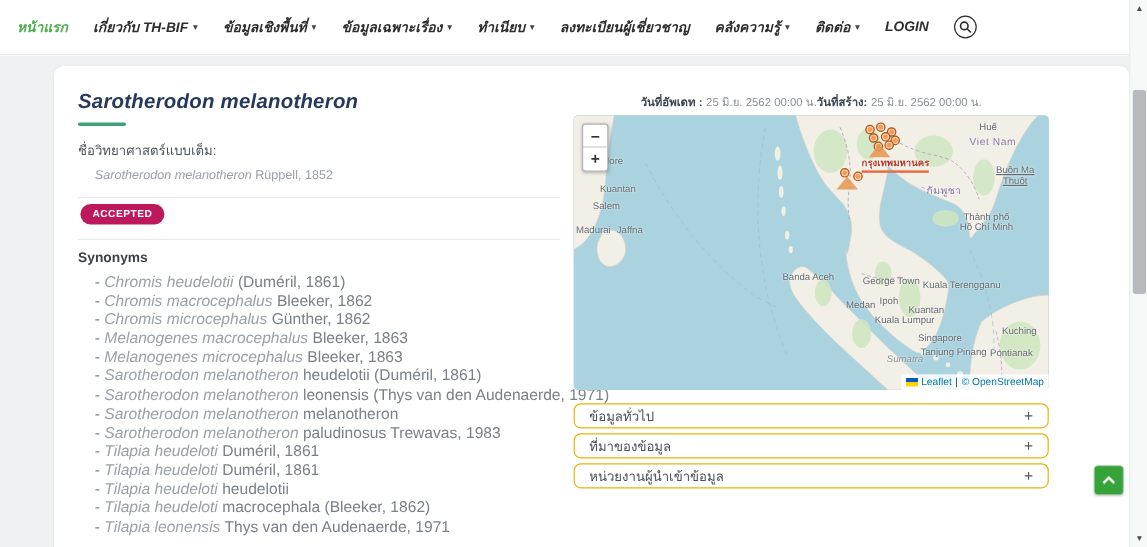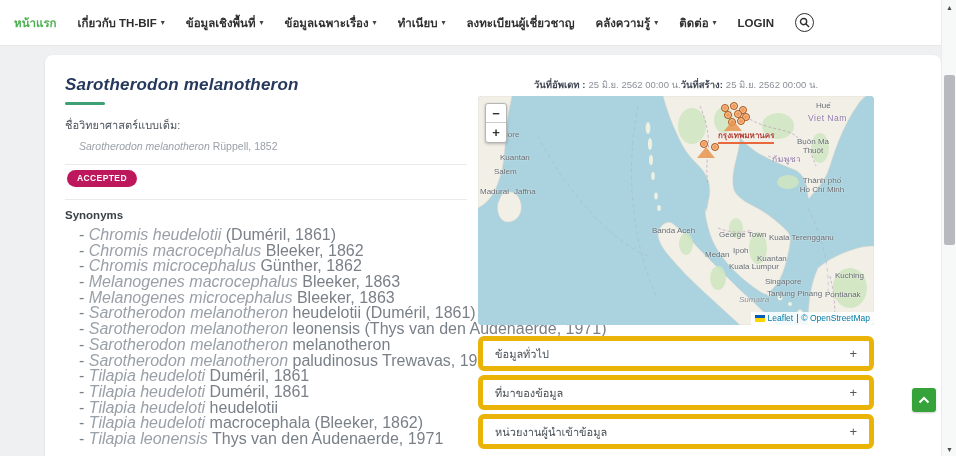--- a/index.html
+++ b/index.html
@@ -20,21 +20,21 @@
   .sp-title { font-size:17px; font-weight:700; font-style:italic; color:#26395c; letter-spacing:.2px; }
   .title-underline { width:40px; height:3px; background:#3da173; margin-top:7px; border-radius:2px; }
   .fld-label { margin-top:11px; font-size:11px; color:#4d545c; }
   .sci-name { margin-top:6px; margin-left:14px; font-size:10.5px; color:#9aa0a8; }
   .sci-name i { font-style:italic; }
   .divider { border:none; border-top:1px solid #e9ecef; margin-top:12px; }
   .status-label { margin-top:9px; font-size:11px; color:#4d545c; }
   .badge { display:inline-block; margin-top:5px; margin-left:2px; background:#be185d; color:#fff; font-size:8.5px; font-weight:700; letter-spacing:.4px; padding:3px 10px 4px; border-radius:10px; }
   .syn-head { margin-top:9px; font-size:11.5px; font-weight:700; color:#3b4148; }
   .syn-list { margin-top:9px; padding-left:14px; }
-  .syn-item { font-size:16px; line-height:10.5px; margin-bottom:5.2px; color:#7a8088; white-space:nowrap; }
+  .syn-item { font-size:13px; line-height:10.5px; margin-bottom:5.2px; color:#7a8088; white-space:nowrap; }
   .syn-item i { font-style:italic; color:#9aa0a8; }
 
   
   .col-right { position:absolute; left:433px; top:22px; width:396px; }
   .dates { display:flex; justify-content:center; font-size:9.5px; height:14px; }
   .d-label { font-weight:700; color:#3f4752; }
   .d-value { color:#8b9097; margin-left:3px; }
 
   
   .map { position:relative; margin-top:5px; width:396px; height:229px; border-radius:4px; overflow:hidden; background:#aad3df; cursor:grab; }
@@ -47,40 +47,40 @@
   .maplabel.capital { color:#b03a2e; font-weight:700; border-bottom:2px solid #e8693c; }
   .maplabel.island { color:#8a9096; font-style:italic; }
   .maplabel.wrap { white-space:normal; text-align:center; line-height:1.15; }
   .dot { position:absolute; width:8px; height:8px; border-radius:50%; background:#f49a57; border:1px solid #a85a1e; box-shadow:inset 0 0 0 1px rgba(255,255,255,.5); z-index:4; cursor:pointer; }
   .tri { position:absolute; width:0; height:0; border-left:9px solid transparent; border-right:9px solid transparent; border-bottom:11px solid rgba(232,149,79,.85); z-index:4; cursor:pointer; }
   .attrib { position:absolute; right:0; bottom:0; background:rgba(255,255,255,.85); font-size:8.5px; color:#333; padding:1px 4px 2px; display:flex; align-items:center; gap:3px; z-index:5; }
   .attrib a { color:#0078a8; text-decoration:none; cursor:pointer; }
   .flag { width:10px; height:7px; display:inline-block; background:linear-gradient(#005bbb 50%, #ffd500 50%); }
 
   
-  .acc { margin-top:11px; height:35px; border:5px solid #eab308; border-radius:6px; background:#fff; display:flex; align-items:center; justify-content:space-between; padding:0 12px; cursor:pointer; }
+  .acc { margin-top:11px; height:21px; border:1px solid #eab308; border-radius:6px; background:#fff; display:flex; align-items:center; justify-content:space-between; padding:0 12px; cursor:pointer; }
   .acc + .acc { margin-top:4px; }
   .acc-label { font-size:11px; color:#4a5056; }
   .acc-plus { font-size:13px; color:#55585c; line-height:1; }
 
   
   .top-btn { position:fixed; left:912px; top:388px; width:24px; height:24px; background:#35a33a; border-radius:3px; display:flex; align-items:center; justify-content:center; cursor:pointer; z-index:40; box-shadow:0 1px 2px rgba(0,0,0,.2); }
 
   
   .scrollbar { position:fixed; right:0; top:0; width:15px; height:456px; background:#f7f8f8; border-left:1px solid #ececec; z-index:50; }
   .sb-arrow { position:absolute; left:0; width:15px; height:14px; display:flex; align-items:center; justify-content:center; font-size:7px; color:#4b4f54; cursor:pointer; }
   .sb-arrow.up { top:0; }
   .sb-arrow.down { bottom:0; }
   .sb-thumb { position:absolute; left:2px; top:75px; width:11px; height:170px; background:#b6babf; border-radius:2px; cursor:pointer; }
 </style>
 </head>
 <body>
 
 <nav class="navbar">
-  <div style="display:flex;gap:21px;">
+  <div style="display:flex;gap:21px;font-style:italic;">
       <div class="nav-item active">
         <span>หน้าแรก</span>
       </div>
       <div class="nav-item">
         <span>เกี่ยวกับ TH-BIF</span>
         <span class="caret">▾</span>
       </div>
       <div class="nav-item">
         <span>ข้อมูลเชิงพื้นที่</span>
         <span class="caret">▾</span>
@@ -232,21 +232,21 @@
       </div>
 
       <div>
           <div class="maplabel" style="left: 16px; top: 34px;">Nellore</div>
           <div class="maplabel" style="left: 22px; top: 57px;">Kuantan</div>
           <div class="maplabel" style="left: 16px; top: 71px;">Salem</div>
           <div class="maplabel" style="left: 2px; top: 91px;">Madurai</div>
           <div class="maplabel" style="left: 36px; top: 91px; text-align: right;">Jaffna</div>
           <div class="maplabel" style="left: 338px; top: 5px;">Huế</div>
           <div class="maplabel country" style="left: 330px; top: 17px;">Viet Nam</div>
-          <div class="maplabel wrap" style="left: 317px; top: 41px; width: 36px;">Buôn Ma Thuột</div>
+          <div class="maplabel wrap" style="left: 350px; top: 41px; width: 36px; text-decoration: underline;">Buôn Ma Thuột</div>
           <div class="maplabel wrap" style="left: 320px; top: 80px; width: 48px;">Thành phố Hồ Chí Minh</div>
           <div class="maplabel capital" style="left: 240px; top: 33px;">กรุงเทพมหานคร</div>
           <div class="maplabel country" style="left: 294px; top: 56px;">กัมพูชา</div>
           <div class="maplabel" style="left: 174px; top: 130px;">Banda Aceh</div>
           <div class="maplabel" style="left: 241px; top: 134px;">George Town</div>
           <div class="maplabel" style="left: 291px; top: 137px;">Kuala Terengganu</div>
           <div class="maplabel" style="left: 255px; top: 150px;">Ipoh</div>
           <div class="maplabel" style="left: 227px; top: 154px;">Medan</div>
           <div class="maplabel" style="left: 279px; top: 158px;">Kuantan</div>
           <div class="maplabel" style="left: 251px; top: 166px;">Kuala Lumpur</div>

